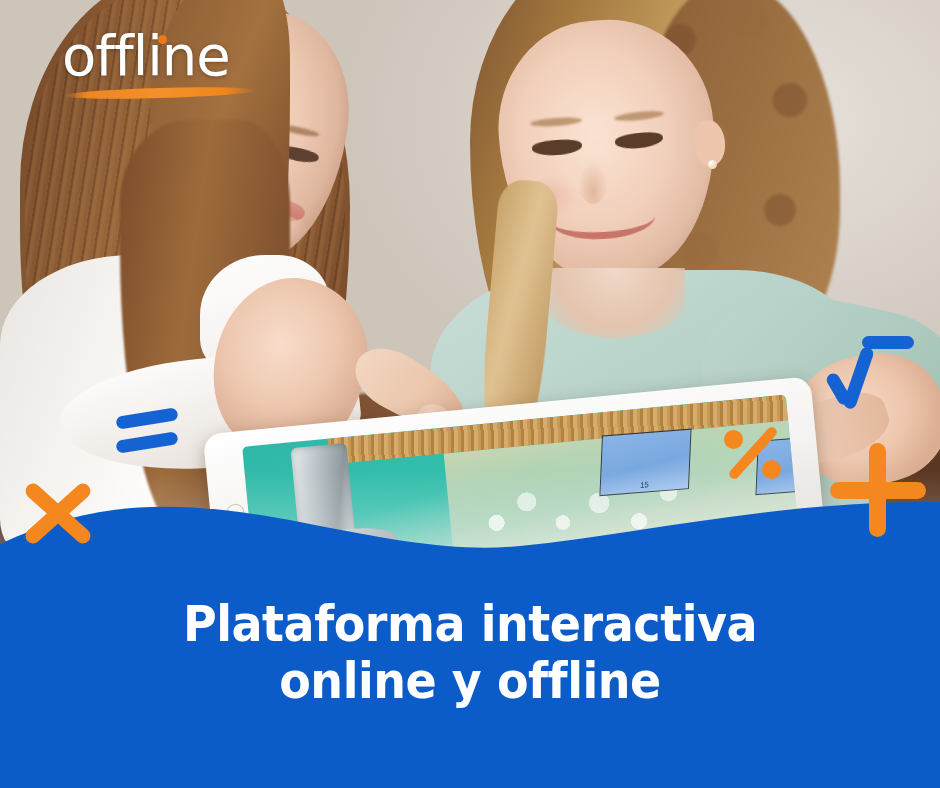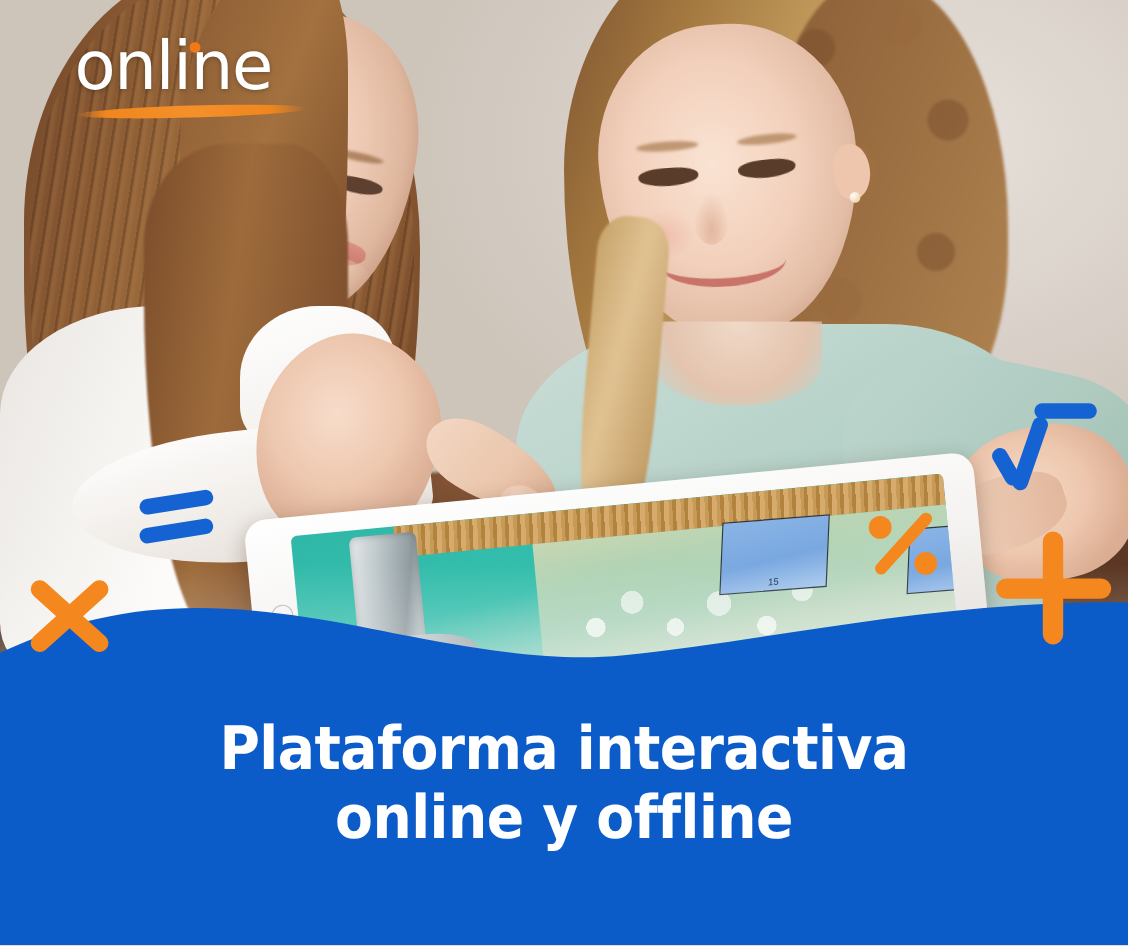--- a/index.html
+++ b/index.html
@@ -443,21 +443,21 @@
         <div class="card card-b">
           <span class="card-label">13</span>
         </div>
       </div>
     </div>
 
     <div class="photo-soften"></div>
   </div>
 
   <div class="logo">
-    <div class="logo-word">online</div>
+    <div class="logo-word">offline</div>
     <div class="logo-dot"></div>
     <div class="logo-swoosh"></div>
   </div>
 
   <div class="sym" id="sym-equals">
     <span class="bar e1"></span>
     <span class="bar e2"></span>
   </div>
   <div class="sym" id="sym-percent">
     <span class="dot d1"></span>

